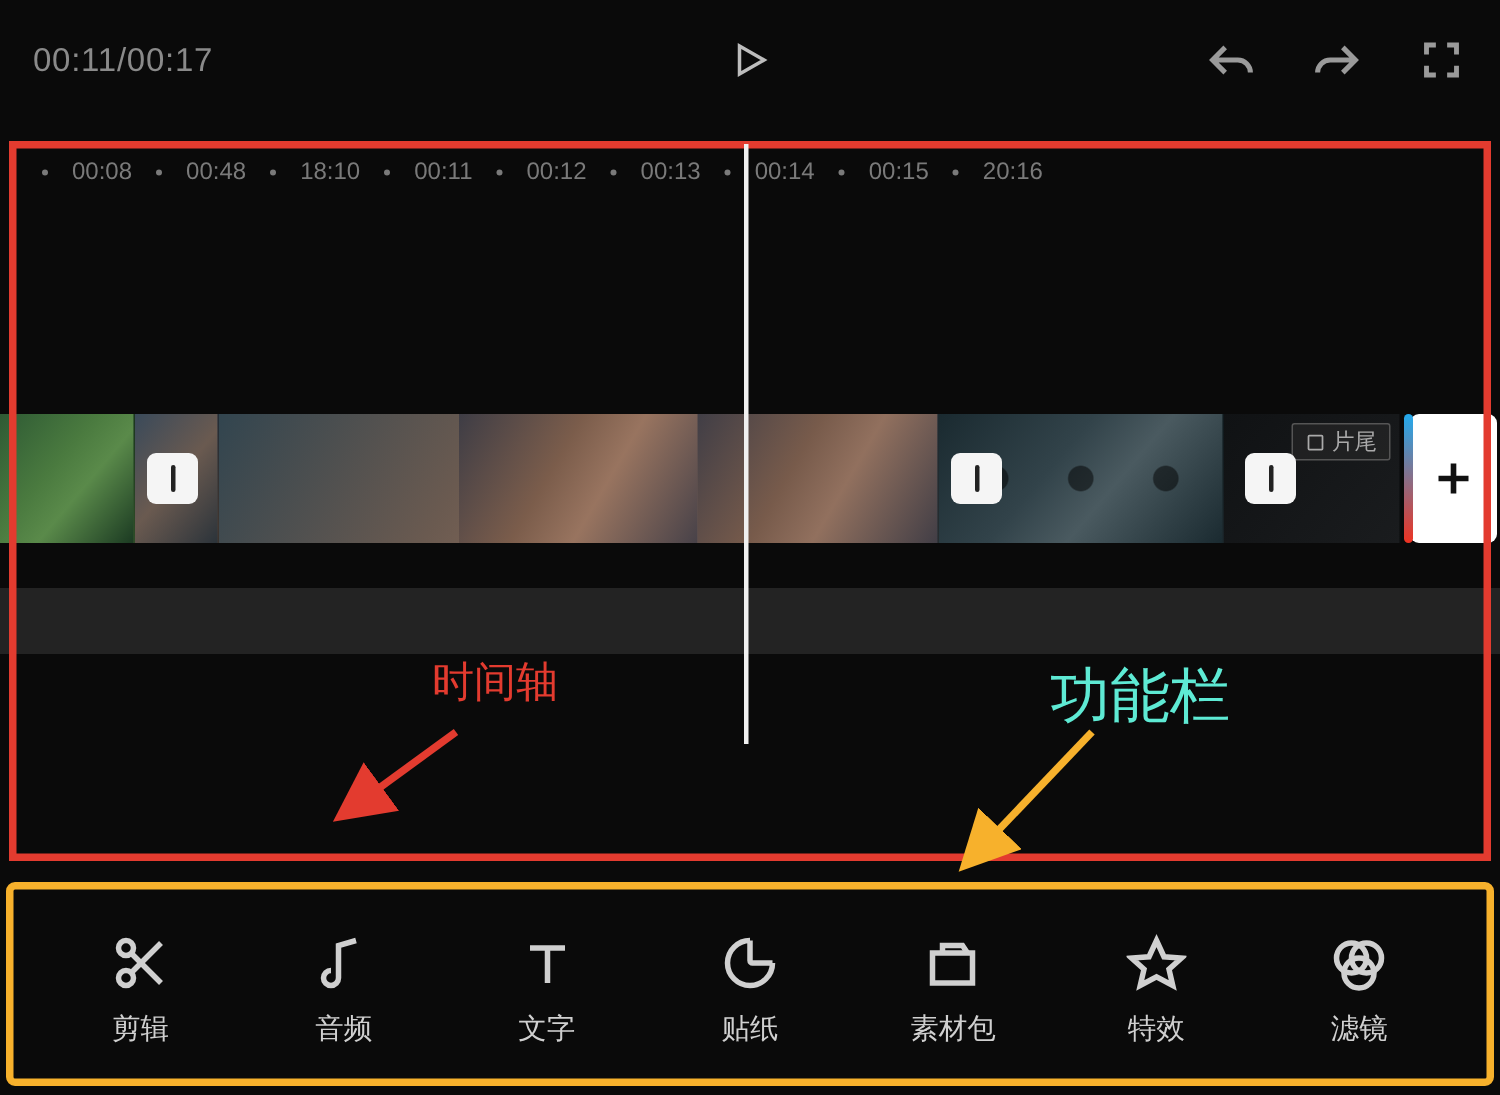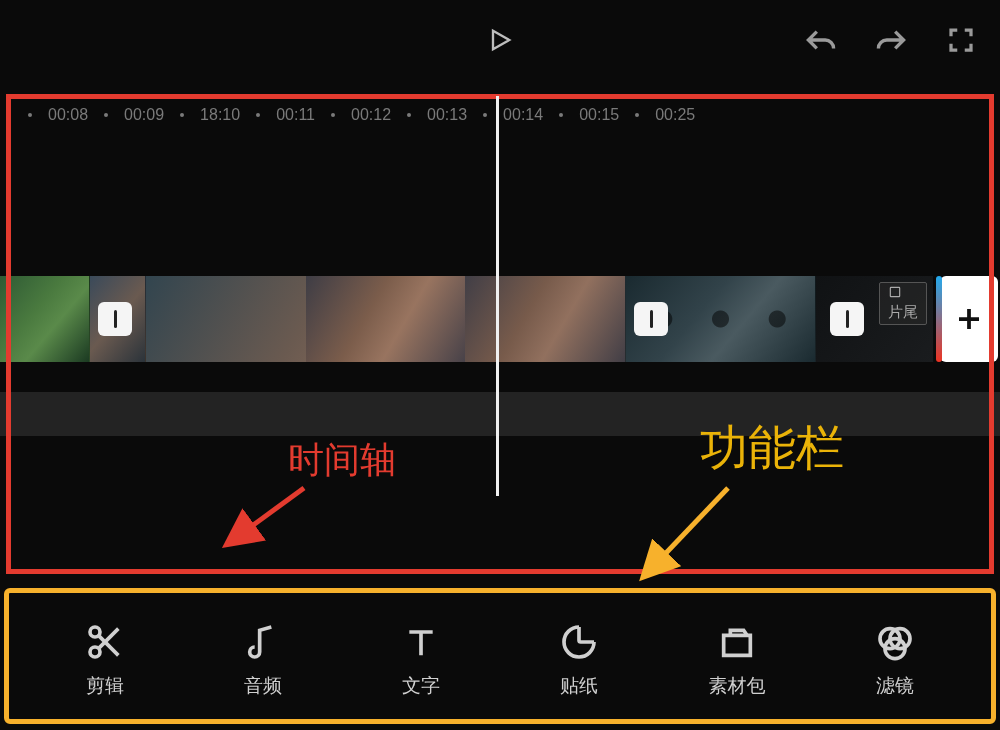--- a/index.html
+++ b/index.html
@@ -56,29 +56,29 @@
     width: 992px; height: 136px;
     border: 5px solid #f7b12c;
     border-radius: 6px;
     background: transparent;
     pointer-events: none;
   }
   .annot-label-red {
     position: absolute;
     left: 288px; top: 436px;
     color: #e33b2f;
-    font-size: 36px;
+    font-size: 28px;
     font-weight: 500;
     pointer-events: none;
   }
   .annot-label-orange {
     position: absolute;
-    left: 700px; top: 416px;
-    color: #eab308;
-    font-size: 48px;
+    left: 700px; top: 436px;
+    color: #5eead4;
+    font-size: 40px;
     font-weight: 500;
     pointer-events: none;
   }
   
   .arrow-red {
     position: absolute;
     left: 214px; top: 482px;
     pointer-events: none;
   }
   .arrow-orange {
@@ -147,21 +147,21 @@
   }
   .clip.c4 { width: 118px; background: linear-gradient(130deg,#101214 0%, #1a1c1e 100%); position:relative;}
   .endcap-label {
     position:absolute; top:6px; right:6px;
     background: rgba(40,40,40,0.6);
     border:1px solid #555;
     color:#aaa;
     font-size:15px;
     padding:2px 8px;
     border-radius:2px;
-    display:flex; gap:4px;flex-direction:column;
+    display:flex; align-items:center; gap:4px;
   }
   .add-clip {
     width: 58px;
     margin-left: 6px;
     background: #fff;
     border-radius: 6px;
     display:flex; align-items:center; justify-content:center;
     position:relative;
   }
   .add-clip::before{
@@ -219,20 +219,21 @@
     width: 110px;
   }
   .tool .ticon { width:42px; height:42px; display:flex; align-items:center; justify-content:center;}
   .tool svg { stroke:#d0d0d0; fill:none; stroke-width:2.2; }
 
 </style>
 </head>
 <body>
 
 <div class="topbar">
+  <div class="time-display">00:11/00:17</div>
   <div class="play-wrap ico-btn">
     <svg width="28" height="28" viewBox="0 0 24 24" fill="none" stroke-width="2">
         <polygon points="6,4 20,12 6,20" stroke="#bdbdbd" fill="none"></polygon>
       </svg>
   </div>
   <div class="right-controls">
     <div class="ico-btn">
       <svg width="34" height="28" viewBox="0 0 24 20" fill="none" stroke-width="2.4">
           <path d="M9 4 L3 10 L9 16 M3 10 H15 a6 6 0 0 1 6 6"></path>
         </svg>
@@ -250,35 +251,35 @@
   </div>
 </div>
 
 <div class="timeline-area">
 
   <div class="ruler">
     <div class="ruler-inner">
       <span class="dot"></span>
         <span class="tick">00:08</span>
       <span class="dot"></span>
-        <span class="tick">00:09</span>
+        <span class="tick">00:48</span>
       <span class="dot"></span>
         <span class="tick">18:10</span>
       <span class="dot"></span>
         <span class="tick">00:11</span>
       <span class="dot"></span>
         <span class="tick">00:12</span>
       <span class="dot"></span>
         <span class="tick">00:13</span>
       <span class="dot"></span>
         <span class="tick">00:14</span>
       <span class="dot"></span>
         <span class="tick">00:15</span>
       <span class="dot"></span>
-        <span class="tick">00:25</span>
+        <span class="tick">20:16</span>
     </div>
   </div>
 
   <div class="playhead"></div>
 
   <div class="clips-row">
     <div class="clip c0"></div>
     <div class="clip c1"></div>
     <div class="clip c2"></div>
     <div class="clip c3"></div>
@@ -343,20 +344,28 @@
     <span>贴纸</span>
   </div>
   <div class="tool">
     <div class="ticon">
       <svg viewBox="0 0 24 24" width="40" height="40">
           <path d="M4 8 h16 v12 h-16z"></path>
           <path d="M8 8 V5 h8 l2 3"></path>
         </svg>
     </div>
     <span>素材包</span>
+  </div>
+  <div class="tool">
+    <div class="ticon">
+      <svg viewBox="0 0 24 24" width="40" height="40">
+          <polygon points="12,3 15,9.5 22,10 17,14.5 18.5,21 12,17.5 5.5,21 7,14.5 2,10 9,9.5"></polygon>
+        </svg>
+    </div>
+    <span>特效</span>
   </div>
   <div class="tool">
     <div class="ticon">
       <svg viewBox="0 0 24 24" width="40" height="40">
           <circle cx="9" cy="10" r="6"></circle>
           <circle cx="15" cy="10" r="6"></circle>
           <circle cx="12" cy="16" r="6"></circle>
         </svg>
     </div>
     <span>滤镜</span>

